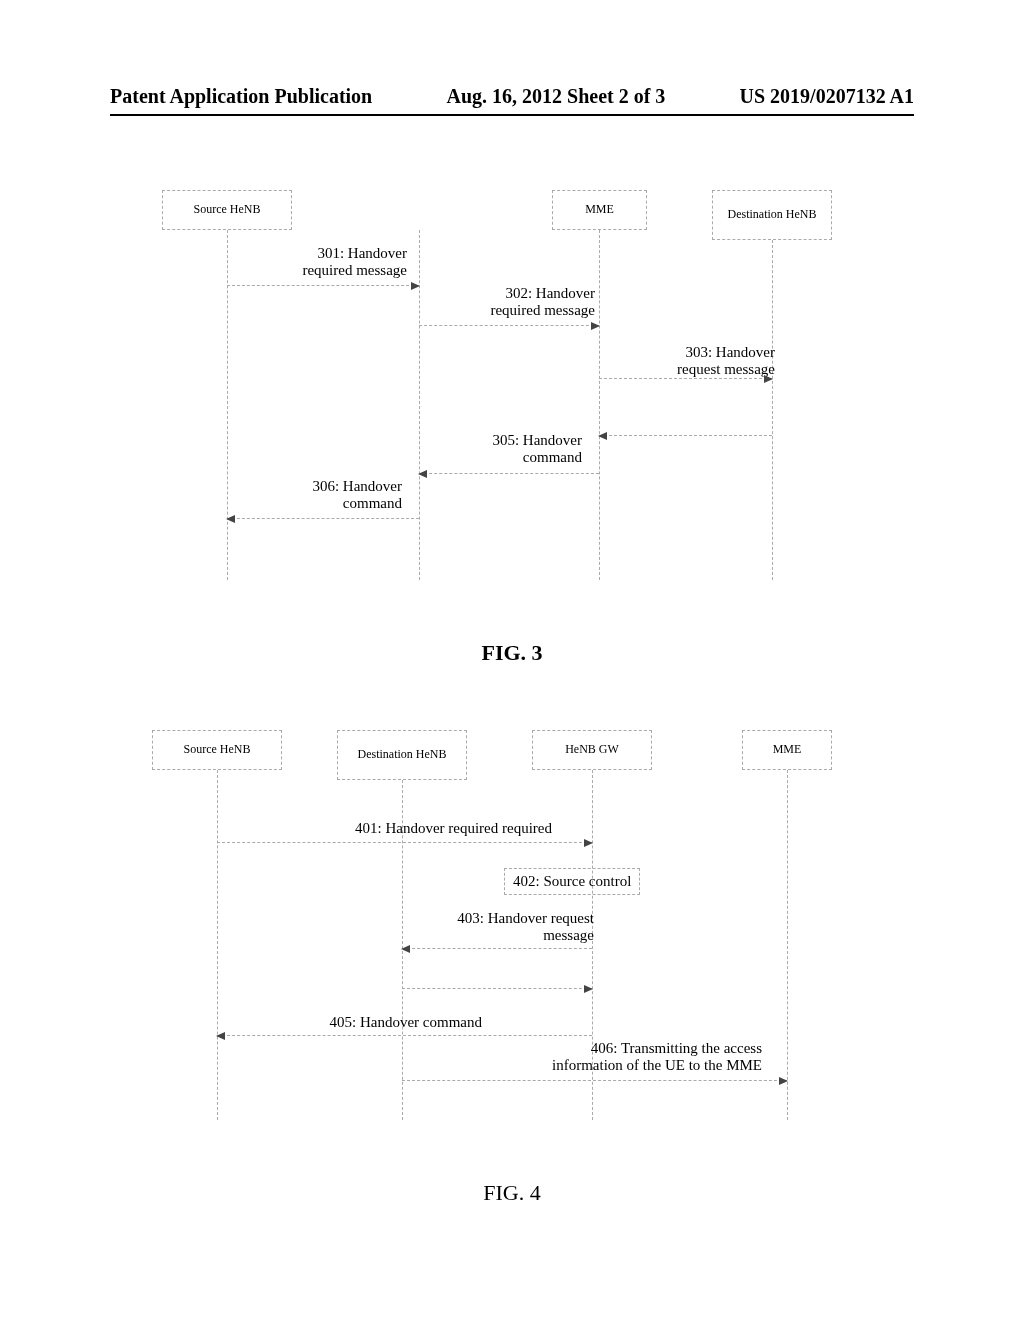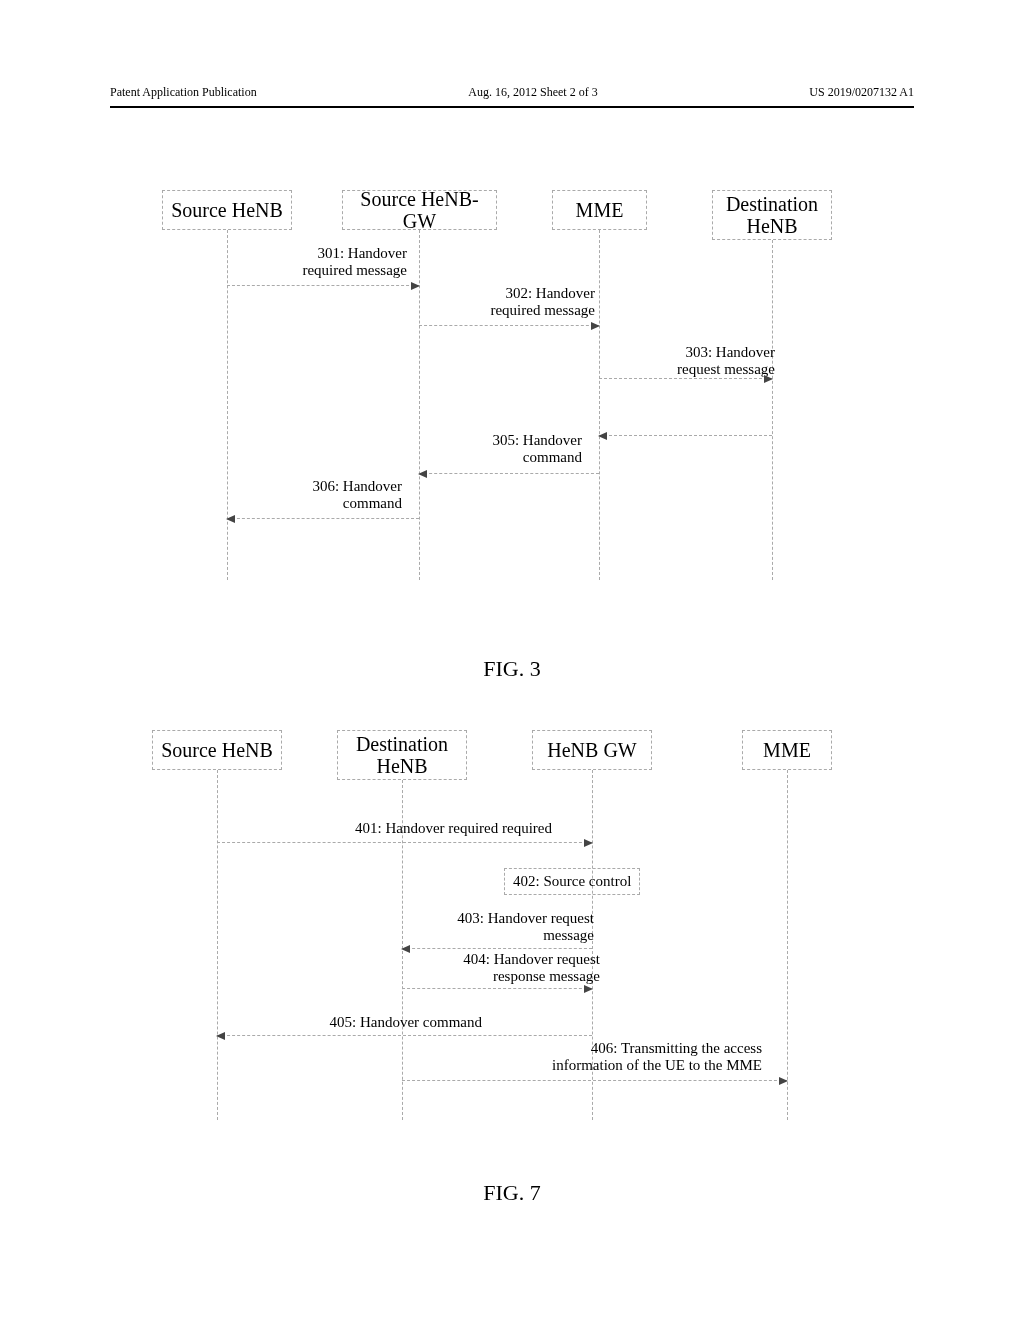--- a/index.html
+++ b/index.html
@@ -12,21 +12,22 @@
     color: #000;
   }
   .header {
     position: absolute;
     top: 85px;
     left: 0;
     right: 0;
     padding: 0 110px;
     display: flex;
     justify-content: space-between;
-    font-size: 12px;
+    font-size: 20px;
+    font-weight: bold;
   }
   .header .line {
     position: absolute;
     bottom: -8px;
     left: 110px;
     right: 110px;
     height: 2px;
     background: #000;
   }
   .diagram {
@@ -35,27 +36,27 @@
     transform: translateX(-50%);
   }
   #diagram3 { top: 180px; width: 700px; height: 420px; }
   #diagram4 { top: 720px; width: 720px; height: 420px; }
   .fig-label {
     position: absolute;
     left: 50%;
     transform: translateX(-50%);
     font-size: 22px;
   }
-  #fig3-label { top: 656px; }
+  #fig3-label { top: 640px; font-weight: bold; }
   #fig4-label { top: 1180px; }
   .box {
     position: absolute;
     border: 1px dashed #aaa;
     background: #fff;
-    font-size: 20px;
+    font-size: 12px;
     display: flex;
     align-items: center;
     justify-content: center;
     text-align: center;
     padding: 6px 8px;
     line-height: 1.1;
   }
   .lifeline {
     position: absolute;
     border-left: 1px dashed #aaa;
@@ -98,21 +99,20 @@
 <div class="header">
   <span>Patent Application Publication</span>
   <span>Aug. 16, 2012  Sheet 2 of 3</span>
   <span>US 2019/0207132 A1</span>
   <div class="line"></div>
 </div>
 
 <div id="diagram3" class="diagram">
 
   <div class="box" style="left:0;top:10px;width:130px;height:40px">Source HeNB</div>
-  <div class="box" style="left:180px;top:10px;width:155px;height:40px">Source HeNB-GW</div>
   <div class="box" style="left:390px;top:10px;width:95px;height:40px">MME</div>
   <div class="box" style="left:550px;top:10px;width:120px;height:50px">Destination HeNB</div>
 
   <div class="lifeline" style="left:65px; top:50px; height:350px"></div>
   <div class="lifeline" style="left:257px; top:50px; height:350px"></div>
   <div class="lifeline" style="left:437px; top:50px; height:350px"></div>
   <div class="lifeline" style="left:610px; top:60px; height:340px"></div>
 
   <div class="msg" style="left:85px;top:65px;width:160px">301:  Handover<br>required message</div>
   <div class="arrow right" style="left:65px;top:105px;width:192px"></div>
@@ -146,22 +146,21 @@
   <div class="lifeline" style="left:635px; top:50px; height:350px"></div>
 
   <div class="msg" style="left:100px;top:100px;width:300px">401:  Handover required required</div>
   <div class="arrow right" style="left:65px;top:122px;width:375px"></div>
 
   <div class="note-box" style="left:352px;top:148px;">402:   Source control</div>
 
   <div class="msg" style="left:262px;top:190px;width:180px">403: Handover request<br>message</div>
   <div class="arrow left" style="left:250px;top:228px;width:190px"></div>
 
-  <div class="msg" style="left:258px;top:231px;width:190px">404: Handover request<br>response message</div>
   <div class="arrow right" style="left:250px;top:268px;width:190px"></div>
 
   <div class="msg" style="left:110px;top:294px;width:220px">405: Handover  command</div>
   <div class="arrow left" style="left:65px;top:315px;width:375px"></div>
 
   <div class="msg" style="left:290px;top:320px;width:320px">406:  Transmitting the access<br>information of the UE to the MME</div>
   <div class="arrow right" style="left:250px;top:360px;width:385px"></div>
 </div>
-<div id="fig4-label" class="fig-label">FIG. 7</div>
+<div id="fig4-label" class="fig-label">FIG. 4</div>
 
 </body></html>

